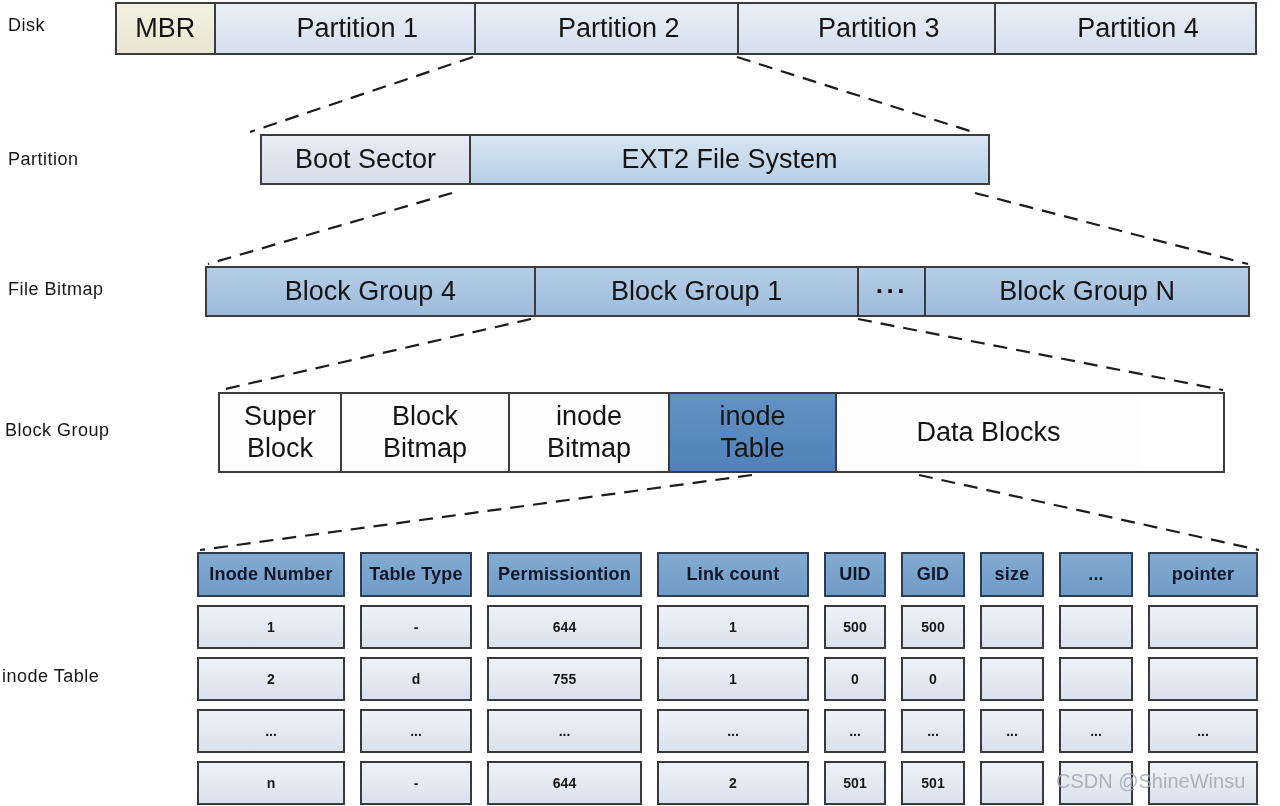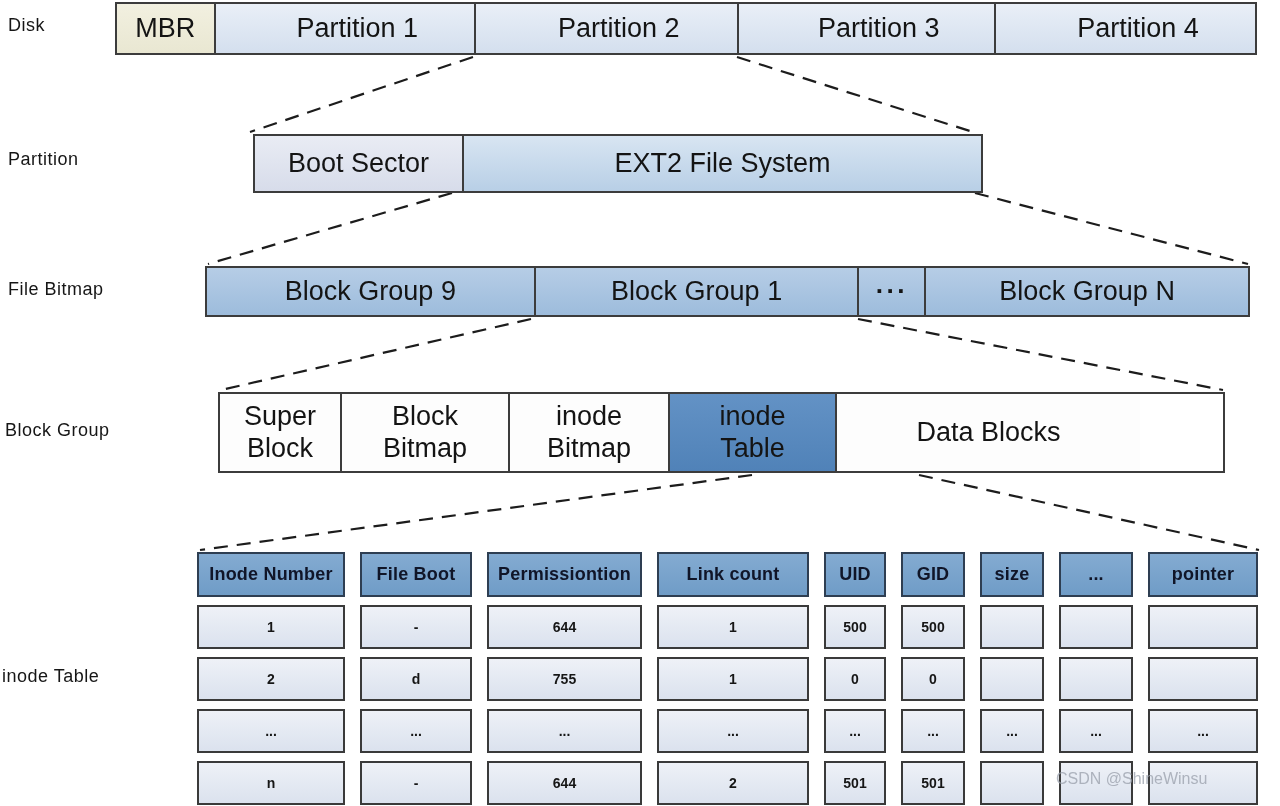--- a/index.html
+++ b/index.html
@@ -39,21 +39,21 @@
     display:flex;align-items:center;justify-content:center;
     font-size:18px;font-weight:bold;color:#101528;letter-spacing:.2px;
   }
   .td{
     box-sizing:border-box;border:2px solid #3a3a3a;
     background:linear-gradient(#eef1f7,#dbe2ee);
     display:flex;align-items:center;justify-content:center;
     font-size:14px;font-weight:bold;color:#161616;
   }
   #watermark{
-    position:absolute;left:1056px;top:770px;font-size:16px;
+    position:absolute;left:1056px;top:770px;font-size:20px;
     color:rgba(158,164,175,0.8);white-space:nowrap;z-index:5;
   }
 </style>
 </head>
 <body>
 
 <div id="stage">
 
   <svg class="connectors" width="1280" height="806" viewBox="0 0 1280 806">
     <g stroke="#1c1c1c" stroke-width="2.2" stroke-dasharray="14 9" fill="none">
@@ -75,43 +75,43 @@
   <div class="rowlabel" style="left:2px;top:666px">inode Table</div>
 
   <div class="strip" style="left:115px;top:2px;width:1142px;height:53px">
     <div class="seg mbr" style="width:97px">MBR</div>
     <div class="seg pblue" style="width:261px">Partition 1</div>
     <div class="seg pblue" style="width:264px">Partition 2</div>
     <div class="seg pblue" style="width:258px">Partition 3</div>
     <div class="seg pblue" style="width:262px">Partition 4</div>
   </div>
 
-  <div class="strip" style="left:253px;top:134px;width:730px;height:59px">
+  <div class="strip" style="left:260px;top:134px;width:730px;height:51px">
     <div class="seg boot" style="width:208px">Boot Sector</div>
     <div class="seg ext2" style="width:522px">EXT2 File System</div>
   </div>
 
   <div class="strip" style="left:205px;top:266px;width:1045px;height:51px">
-    <div class="seg bg" style="width:328px">Block Group 9</div>
+    <div class="seg bg" style="width:328px">Block Group 4</div>
     <div class="seg bg" style="width:325px">Block Group 1</div>
     <div class="seg bg dots" style="width:67px">···</div>
     <div class="seg bg" style="width:325px">Block Group N</div>
   </div>
 
   <div class="strip" style="left:218px;top:392px;width:1007px;height:81px">
     <div class="seg white" style="width:120px;padding:0 8px">Super Block</div>
     <div class="seg white" style="width:168px;padding:16px 20px">Block Bitmap</div>
     <div class="seg white" style="width:160px;padding:0 8px">inode Bitmap</div>
     <div class="seg itab" style="width:167px;padding:0 30px">inode Table</div>
     <div class="seg white" style="width:305px">Data Blocks</div>
   </div>
 
   <div id="inode-grid">
     <div class="th">Inode Number</div>
-    <div class="th">File Boot</div>
+    <div class="th">Table Type</div>
     <div class="th">Permissiontion</div>
     <div class="th">Link count</div>
     <div class="th">UID</div>
     <div class="th">GID</div>
     <div class="th">size</div>
     <div class="th">...</div>
     <div class="th">pointer</div>
 
     <div class="td">1</div>
     <div class="td">-</div>

